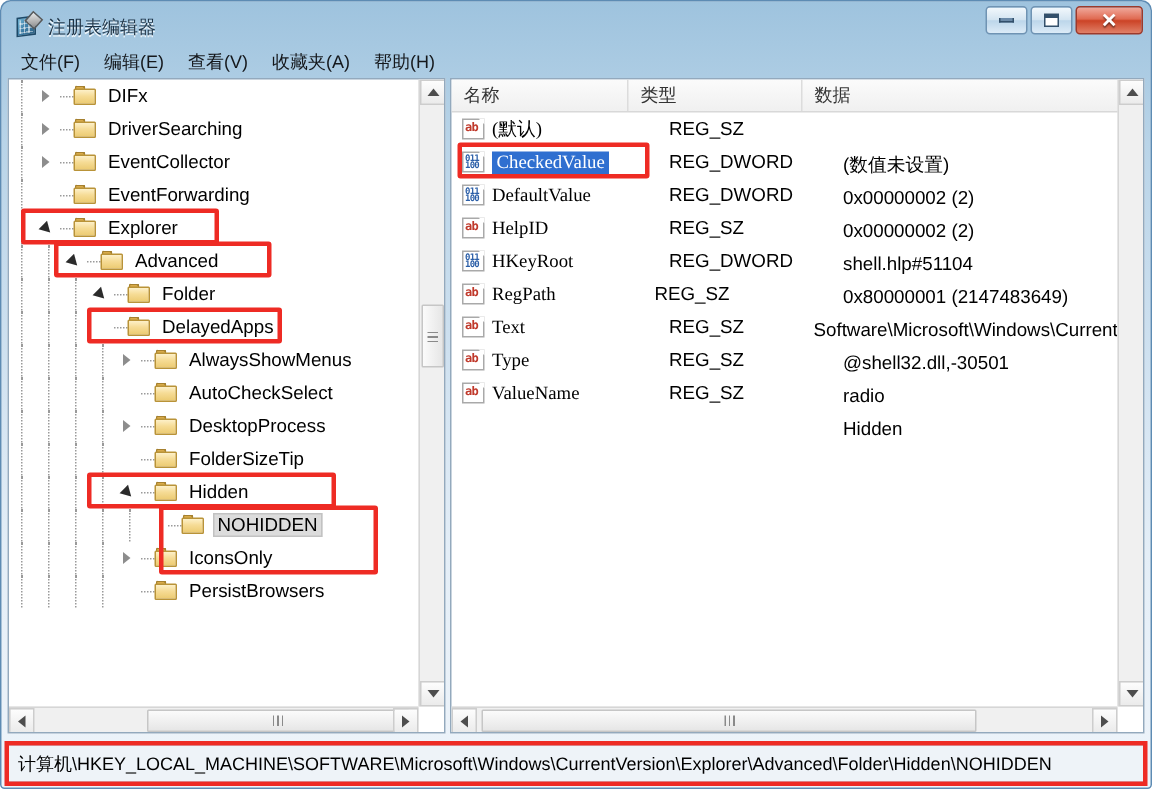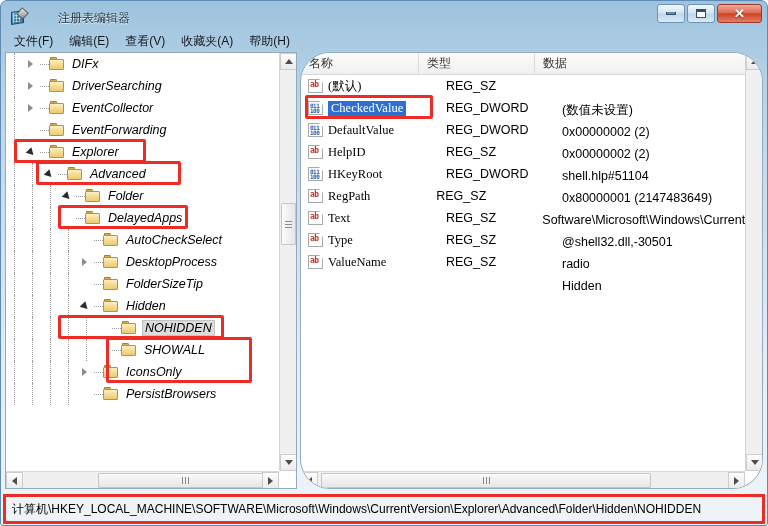--- a/index.html
+++ b/index.html
@@ -11,21 +11,21 @@
   .window {
     position: relative; width: 768px; height: 526px;
     background: linear-gradient(180deg,#9ec3de 0%, #b9d4e8 18%, #cfe1f0 45%, #e4eef7 70%, #eef4fa 100%);
     border: 1px solid #5d8bb3;
     border-radius: 7px 7px 3px 3px;
     padding: 0;
   }
   
   .titlebar {
     height: 30px; display: flex; align-items: center;
-    padding: 4px 6px 0 8px; position: relative; gap: 26px;
+    padding: 4px 6px 0 8px; position: relative;
   }
   .app-icon { width: 18px; height: 18px; position: relative; flex: 0 0 auto; margin-right: 5px; }
   .app-icon .cube {
     position: absolute; left: 2px; top: 2px; width: 13px; height: 13px;
     background: linear-gradient(135deg,#6fb3d2 0%, #3f7fa8 50%, #2e6183 100%);
     border: 1px solid #1f4a68;
     transform: skewY(-8deg);
   }
   .app-icon .cube:after {
     content: ""; position: absolute; left: 1px; top: 1px; right: 1px; bottom: 1px;
@@ -67,24 +67,24 @@
   }
   
   .client {
     position: absolute; left: 4px; right: 4px; top: 51px; bottom: 36px;
     display: flex; gap: 3px;
   }
   .pane {
     background: #fff; border: 1px solid #93a9bd; position: relative; overflow: hidden;
   }
   .tree-pane { width: 292px; flex: 0 0 292px; }
-  .list-pane { flex: 1 1 auto; border-radius: 30px; }
+  .list-pane { flex: 1 1 auto; }
   
   .tree-scroll {
-    position: absolute; left: 0; top: 0; right: 17px; bottom: 17px; overflow: hidden; font-style: italic;
+    position: absolute; left: 0; top: 0; right: 17px; bottom: 17px; overflow: hidden;
   }
   .tree-row {
     height: 22px; display: flex; align-items: center; white-space: nowrap;
     font-size: 12.5px; color: #000; position: relative;
   }
   .indent { flex: 0 0 auto; height: 22px; position: relative; }
   .indent.guide:before {
     content: ""; position: absolute; left: 8px; top: 0; bottom: 0; width: 0;
     border-left: 1px dotted #9a9a9a;
   }
@@ -328,20 +328,33 @@
               <span class="tab"></span>
               <span class="body"></span>
             </span>
             <span class="tree-label">DelayedApps</span>
           </div>
           <div class="tree-row">
             <span class="indent guide" style="width:18px"></span>
             <span class="indent guide" style="width:18px"></span>
             <span class="indent guide" style="width:18px"></span>
             <span class="indent guide" style="width:18px"></span>
+            <span class="twisty collapsed"></span>
+            <span class="dots"></span>
+            <span class="folder">
+              <span class="tab"></span>
+              <span class="body"></span>
+            </span>
+            <span class="tree-label">AlwaysShowMenus</span>
+          </div>
+          <div class="tree-row">
+            <span class="indent guide" style="width:18px"></span>
+            <span class="indent guide" style="width:18px"></span>
+            <span class="indent guide" style="width:18px"></span>
+            <span class="indent guide" style="width:18px"></span>
             <span class="twisty"></span>
             <span class="dots"></span>
             <span class="folder">
               <span class="tab"></span>
               <span class="body"></span>
             </span>
             <span class="tree-label">AutoCheckSelect</span>
           </div>
           <div class="tree-row">
             <span class="indent guide" style="width:18px"></span>
@@ -388,34 +401,20 @@
             <span class="indent guide" style="width:18px"></span>
             <span class="indent guide" style="width:18px"></span>
             <span class="indent guide" style="width:18px"></span>
             <span class="twisty"></span>
             <span class="dots"></span>
             <span class="folder">
               <span class="tab"></span>
               <span class="body"></span>
             </span>
             <span class="tree-label">NOHIDDEN</span>
-          </div>
-          <div class="tree-row">
-            <span class="indent guide" style="width:18px"></span>
-            <span class="indent guide" style="width:18px"></span>
-            <span class="indent guide" style="width:18px"></span>
-            <span class="indent guide" style="width:18px"></span>
-            <span class="indent guide" style="width:18px"></span>
-            <span class="twisty"></span>
-            <span class="dots"></span>
-            <span class="folder">
-              <span class="tab"></span>
-              <span class="body"></span>
-            </span>
-            <span class="tree-label">SHOWALL</span>
           </div>
           <div class="tree-row">
             <span class="indent guide" style="width:18px"></span>
             <span class="indent guide" style="width:18px"></span>
             <span class="indent guide" style="width:18px"></span>
             <span class="indent guide" style="width:18px"></span>
             <span class="twisty collapsed"></span>
             <span class="dots"></span>
             <span class="folder">
               <span class="tab"></span>

